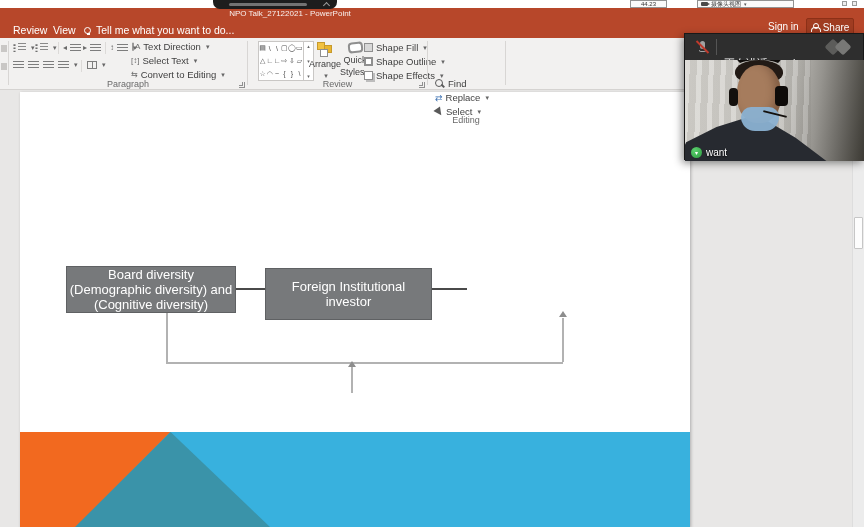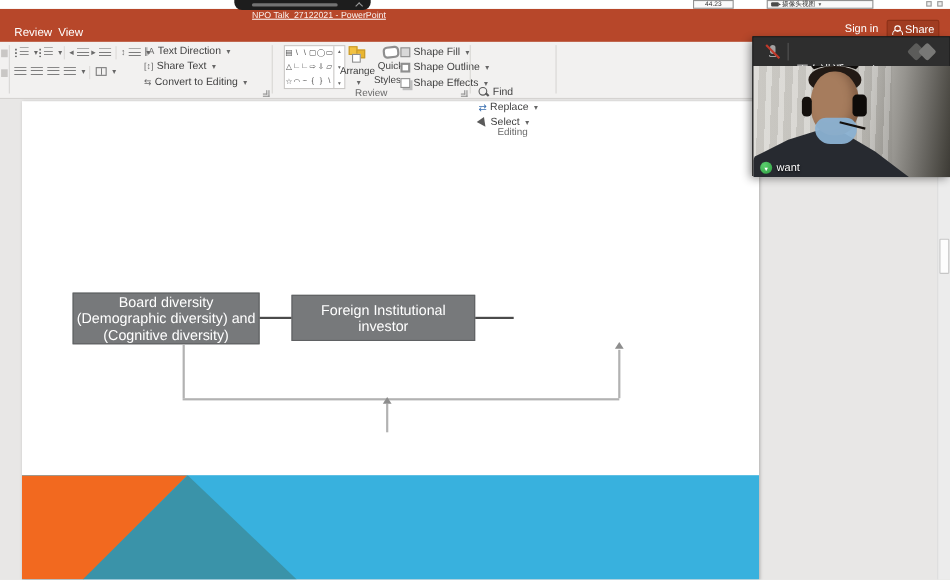--- a/index.html
+++ b/index.html
@@ -22,21 +22,21 @@
              display:flex; align-items:center; gap:3px; padding:0 3px; }
   .cam-ico { width:7px; height:4px; background:#4a4a4a; border-radius:1px; position:relative; flex:none; }
   .cam-ico::after { content:""; position:absolute; right:-2px; top:0.5px; border-left:2px solid #4a4a4a;
                     border-top:1.5px solid transparent; border-bottom:1.5px solid transparent; }
   .caret6 { font-size:5px; color:#555; }
   .winmark { position:absolute; top:1px; width:5px; height:5px; border:1px solid #9a9a9a; background:#eee; }
 
   
   .titlebar { position:absolute; left:0; top:8px; width:864px; height:30px; background:#b7472a; z-index:30; }
   .tb-title { position:absolute; left:170px; top:1px; width:240px; text-align:center;
-              font-size:8px; color:rgba(255,255,255,.92); white-space:nowrap;text-decoration:underline; }
+              font-size:8px; color:rgba(255,255,255,.92); white-space:nowrap; }
   .tab { position:absolute; top:14px; height:16px; line-height:16px; color:#ffffff; font-size:10.5px;
          padding:0 4px; cursor:default; }
   .tab-review { left:9px; } .tab-view { left:49px; }
   .tellme { position:absolute; left:84px; top:14px; height:16px; display:flex; align-items:center; gap:5px;
             color:#ffffff; font-size:10.5px; }
   .bulb { width:7px; height:7px; border:1px solid #fff; border-radius:50%; position:relative; flex:none; }
   .bulb::after { content:""; position:absolute; left:1.5px; bottom:-2.5px; width:3px; height:2px; background:#fff; }
   .signin { position:absolute; left:768px; top:13px; color:#fff; font-size:10px; }
   .sharebtn { position:absolute; left:806px; top:10px; width:48px; height:18px; background:#a03c21;
               border:1px solid #8c3017; border-radius:2px; color:#fff; font-size:10px;
@@ -108,21 +108,21 @@
 
   
   .slide { position:absolute; left:20px; top:92px; width:670px; height:435px; background:#ffffff;
            box-shadow:1px 1px 3px rgba(0,0,0,.25); z-index:5; overflow:hidden; }
   .slide-title { position:absolute; left:64px; top:22px; font-size:25px; font-weight:bold; color:#151515;
                  letter-spacing:0.5px; }
   .dbox { position:absolute; background:#77797b; border:1px solid #5f6163; color:#ffffff; font-size:13px;
           line-height:15px; text-align:center; display:flex; align-items:center; justify-content:center;
           padding:2px; }
   .b-board { left:46px; top:174px; width:170px; height:47px; }
-  .b-foreign { left:245px; top:176px; width:167px; height:42px; }
+  .b-foreign { left:245px; top:176px; width:167px; height:52px; }
   .b-like { left:447px; top:176px; width:165px; height:42px; }
   .b-state { left:285px; top:301px; width:95px; height:39px; border:2px solid #46484a; font-size:14px; line-height:17px; }
   .cline { position:absolute; background:#4a4a4a; }
   .gline { position:absolute; background:#b2b2b2; }
   .arrowhead-up { position:absolute; width:0; height:0; border-left:4px solid transparent;
                   border-right:4px solid transparent; border-bottom:6px solid #8d8d8d; }
   .band-blue { position:absolute; left:0; top:340px; width:670px; height:95px; background:#38b1de; }
   .band-orange { position:absolute; left:0; top:340px; width:160px; height:95px; background:#f2691f;
                  clip-path:polygon(0 0, 94% 0, 35% 100%, 0 100%); }
   .band-teal { position:absolute; left:55px; top:340px; width:195px; height:95px; background:#3a93a9;
@@ -187,20 +187,24 @@
       <span class="caret6">▾</span>
     </div>
     <span class="winmark" style="left:842px;"></span>
     <span class="winmark" style="left:852px;"></span>
   </div>
 
   <div class="titlebar">
     <div class="tb-title">NPO Talk_27122021 - PowerPoint</div>
     <div class="tab tab-review">Review</div>
     <div class="tab tab-view">View</div>
+    <div class="tellme">
+      <span class="bulb"></span>
+      <span>Tell me what you want to do...</span>
+    </div>
     <div class="signin">Sign in</div>
     <div class="sharebtn">
       <span class="person-ico"></span>
       <span>Share</span>
     </div>
   </div>
 
   <div class="ribbon">
 
     <span class="sliver-sq" style="left:1px; top:7px;"></span>
@@ -245,27 +249,28 @@
       <div class="ribbtn caret" style="left:78px; top:23px;">
           <span class="ico cols"></span>
         </div>
 
       <div class="ribbtn caret" style="left:122px; top:3px;">
           <span class="updown">∥A</span>
           <span>Text Direction</span>
         </div>
       <div class="ribbtn caret" style="left:122px; top:17px;">
           <span class="updown">[↕]</span>
-          <span>Share Text</span>
+          <span>Select Text</span>
         </div>
       <div class="ribbtn caret" style="left:122px; top:31px;">
           <span class="updown">⇆</span>
           <span>Convert to Editing</span>
         </div>
 
+      <div class="grp-label">Paragraph</div>
       <span class="launcher"></span>
     </div>
     <span class="vdiv" style="left:247px;"></span>
 
     <div class="grp g-draw">
       <div class="gallery">
         <div class="gal-grid">
           <span>▤</span>
           <span>\</span>
           <span>\</span>

